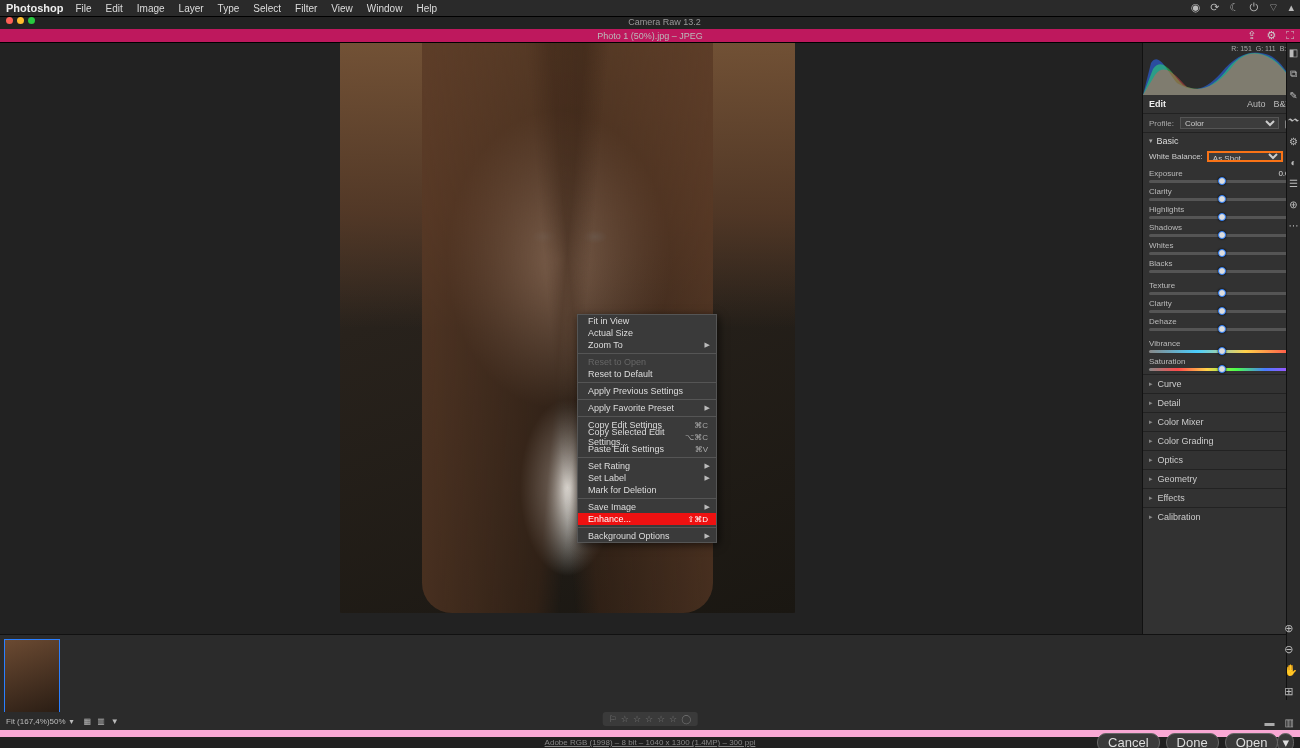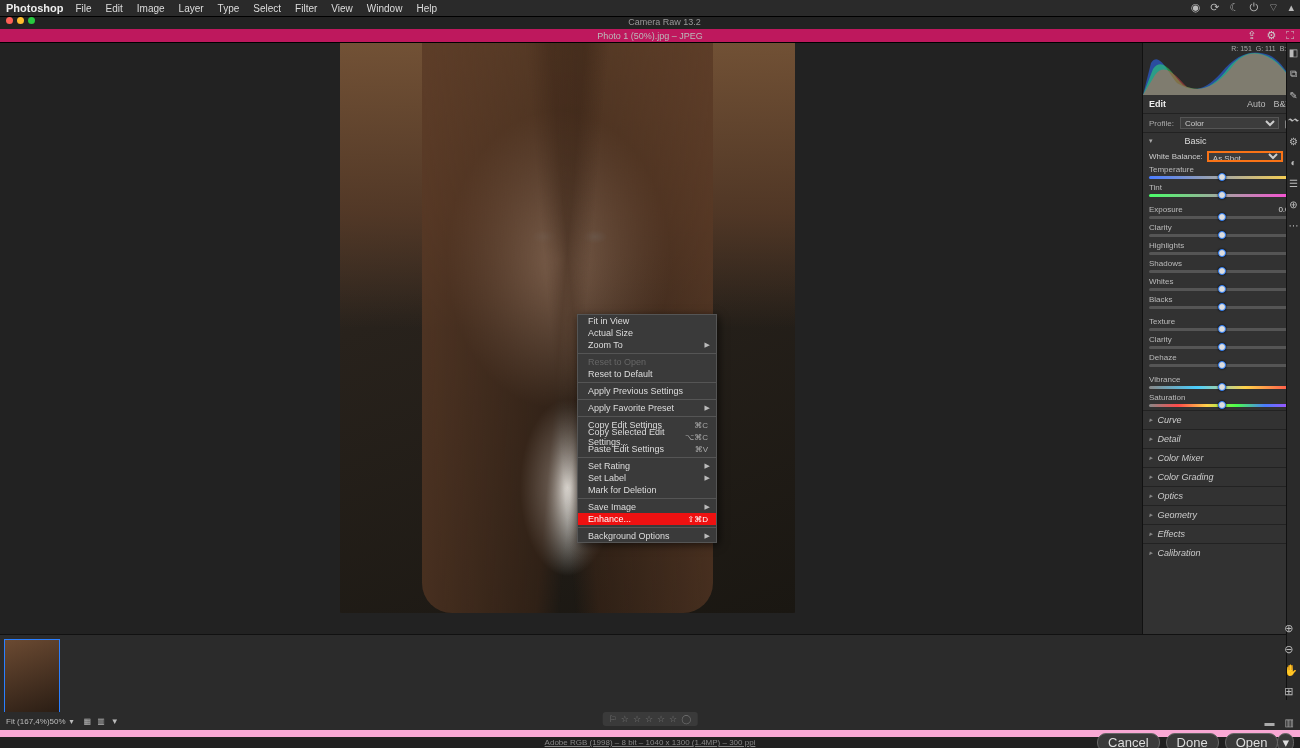--- a/index.html
+++ b/index.html
@@ -50,37 +50,37 @@
 .histoinfo { position:absolute; top:2px; right:4px; font-size:7px; color:#aaa; }
 .editheader { display:flex; align-items:center; padding:4px 6px; font-size:9px; border-bottom:1px solid #222;}
 .editheader .ttl { font-weight:600; color:#eee; }
 .editheader .auto { margin-left:auto; color:#bbb; margin-right:8px;}
 .editheader .bw { color:#bbb; }
 .profilerow { display:flex; align-items:center; padding:3px 6px; font-size:8px; gap:6px;}
 .profilerow .lbl { color:#aaa; }
 .profilerow select { flex:1; background:#3c3c3c; color:#ccc; border:1px solid #555; font-size:8px; height:12px;}
 .profilerow .grid { color:#bbb; font-size:10px; }
 .section { border-top:1px solid #222; }
-.section .secheader { display:flex; align-items:center; padding:3px 6px; font-size:9px; color:#ddd; cursor:pointer;gap:28px;}
+.section .secheader { display:flex; align-items:center; padding:3px 6px; font-size:9px; color:#ddd; cursor:pointer;}
 .section .secheader .chev { margin-right:4px; font-size:7px; color:#aaa;}
 .section .secheader .eye { margin-left:auto; color:#666; font-size:9px;}
 .wbrow { display:flex; align-items:center; padding:2px 6px; gap:4px; font-size:8px;}
 .wbrow select { flex:1; background:#3c3c3c; color:#ccc; border:2px solid #f97316; font-size:8px; height:11px;}
 .wbrow .pick { color:#bbb; }
 .slider { padding:1px 6px 3px 6px; }
 .slider .sl-row { display:flex; font-size:8px; color:#bbb; }
 .slider .sl-row .val { margin-left:auto; color:#ddd; }
 .slider .track { height:3px; background:#555; position:relative; margin-top:2px; border-radius:2px;}
 .slider .track.temp { background:linear-gradient(90deg,#4a7cff,#ffd24a); }
 .slider .track.tint { background:linear-gradient(90deg,#4aff6a,#ff4ad8); }
 .slider .track.vib { background:linear-gradient(90deg,#888,#4acfff,#ffd24a,#ff4a4a); }
 .slider .track.sat { background:linear-gradient(90deg,#888,#ff4a4a,#ffd24a,#4aff4a,#4a7cff,#b44aff); }
 .slider .thumb { position:absolute; top:-3px; left:50%; width:8px;height:8px;border-radius:50%;background:#ddd;transform:translateX(-50%); box-shadow:0 0 2px #000;}
 .slidegroup-sep { height:4px; }
-.collapsed-sections { display:flex; flex-direction:column;font-style:italic; }
+.collapsed-sections { display:flex; flex-direction:column; }
 .collapsed { display:flex; align-items:center; padding:4px 6px; font-size:9px; color:#ccc; border-top:1px solid #222; cursor:pointer;}
 .collapsed .chev { margin-right:5px; font-size:7px; color:#888;}
 .collapsed .eye { margin-left:auto; color:#666;}
 
 .sidetools { position:absolute; top:43px; right:0; width:14px; bottom:48px; background:#2a2a2a; display:flex; flex-direction:column; align-items:center; padding-top:4px; gap:10px; border-left:1px solid #111; z-index:5;}
 .sidetools span { color:#bbb; font-size:10px; cursor:pointer; }
 
 .filmstrip { position:absolute; left:0; right:0; bottom:18px; height:96px; background:#2b2b2b; border-top:1px solid #111; display:flex; align-items:flex-start; padding:4px;}
 .thumb { width:56px; height:74px; border:1px solid #2a7fff; background:linear-gradient(160deg,#6b4a32,#2a1d14); }
 .filmstrip-bar { position:absolute; left:0; right:0; bottom:18px; height:18px; display:flex; align-items:center; padding:0 6px; font-size:8px; color:#bbb; background:#2b2b2b; z-index:3;}
@@ -230,40 +230,20 @@
       <div class="secheader">
           <span class="chev">▾</span>
           <span>Basic</span>
           <span class="eye">◉</span>
         </div>
       <div class="wbrow">
         <span>White Balance:</span>
         <select><option>As Shot</option></select>
         <span class="pick">✎</span>
       </div>
-      <div id="sliders1">
-          <div class="slider">
-    <div class="sl-row">
-              <span>Temperature</span>
-              <span class="val">0</span>
-            </div>
-    <div class="track temp">
-              <div class="thumb"></div>
-            </div>
-          </div>
-          <div class="slider">
-    <div class="sl-row">
-              <span>Tint</span>
-              <span class="val">0</span>
-            </div>
-    <div class="track tint">
-              <div class="thumb"></div>
-            </div>
-          </div>
-        </div>
       <div class="slidegroup-sep"></div>
       <div id="sliders2">
           <div class="slider">
     <div class="sl-row">
               <span>Exposure</span>
               <span class="val">0.00</span>
             </div>
     <div class="track ">
               <div class="thumb"></div>
             </div>

